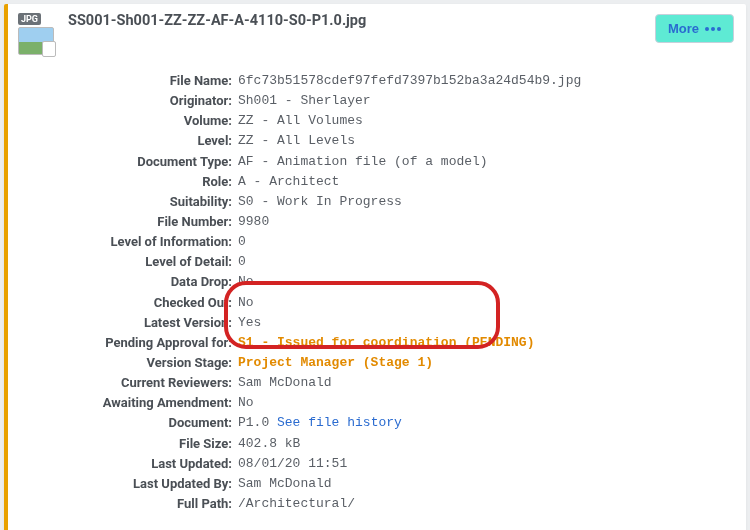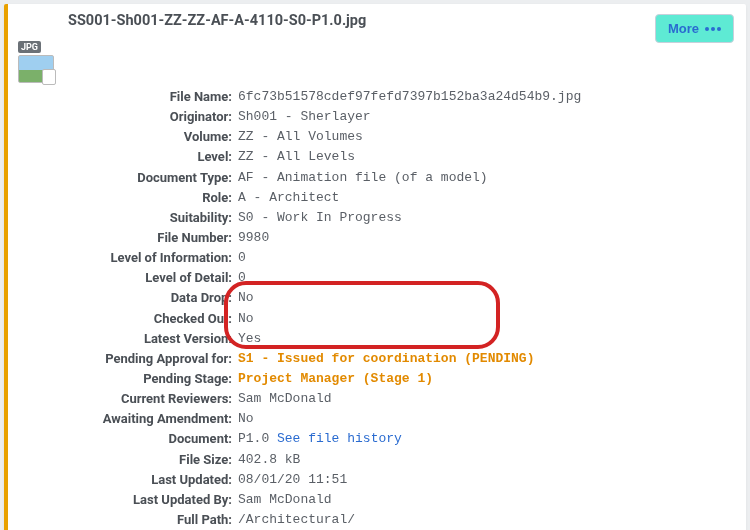--- a/index.html
+++ b/index.html
@@ -21,21 +21,20 @@
   }
   .card-header {
     display: flex;
     align-items: flex-start;
   }
   .thumb {
     width: 40px;
     flex: 0 0 40px;
     margin-right: 10px;
     position: relative;
-    margin-top: 28px;
   }
   .badge-jpg {
     display: inline-block;
     background: #6b7177;
     color: #fff;
     font-size: 9px;
     font-weight: 700;
     padding: 1px 3px;
     border-radius: 2px;
     margin-bottom: 2px;
@@ -80,21 +79,21 @@
   }
   .more-dots {
     display: inline-flex;
     gap: 2px;
   }
   .more-dots span {
     width: 4px; height: 4px; border-radius: 50%;
     background: #2a6bd0;
   }
   .meta {
-    margin-top: 4px;
+    margin-top: 16px;
     margin-left: 50px;
   }
   .row {
     display: flex;
     line-height: 1.55;
     font-size: 13px;
   }
   .label {
     width: 170px;
     text-align: right;
@@ -202,21 +201,21 @@
       </div>
       <div class="row">
         <div class="label">Latest Version:</div>
         <div class="value">Yes</div>
       </div>
       <div class="row">
         <div class="label">Pending Approval for:</div>
         <div class="value bold-orange">S1 - Issued for coordination (PENDING)</div>
       </div>
       <div class="row">
-        <div class="label">Pending Stage:</div>
+        <div class="label">Version Stage:</div>
         <div class="value bold-orange">Project Manager (Stage 1)</div>
       </div>
       <div class="row">
         <div class="label">Current Reviewers:</div>
         <div class="value">Sam McDonald</div>
       </div>
       <div class="row">
         <div class="label">Awaiting Amendment:</div>
         <div class="value">No</div>
       </div>

